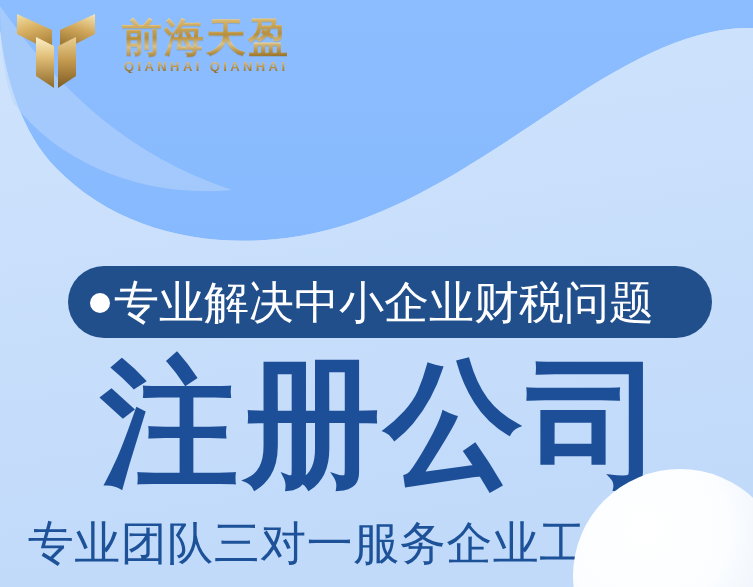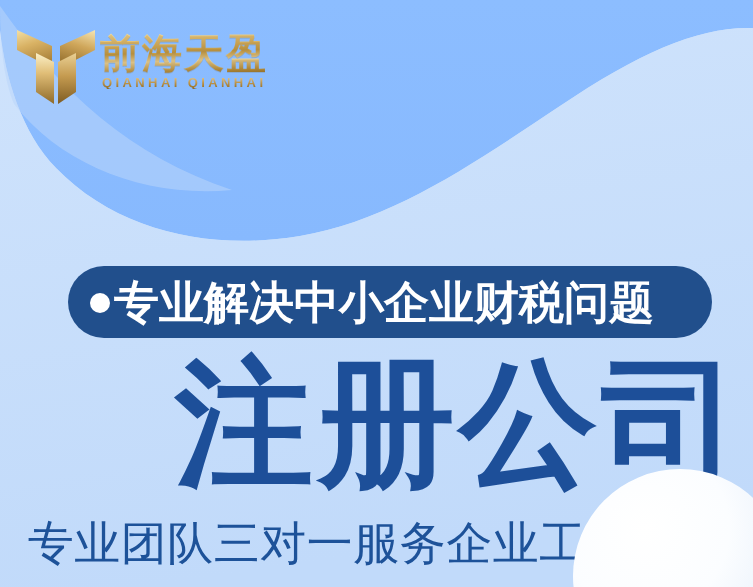--- a/index.html
+++ b/index.html
@@ -27,24 +27,24 @@
     top: 0; left: 0;
     width: 753px;
     height: 587px;
     display: block;
   }
 
   
   .logo-block {
     position: absolute;
     left: 14px;
-    top: 20px;
+    top: 4px;
     display: flex;
     align-items: flex-start;
-    gap: 2px;
+    gap: 24px;
   }
   .logo-mark {
     width: 84px;
     height: 86px;
     flex: 0 0 auto;
   }
   .logo-text-wrap {
     padding-top: 12px;
     display: flex;
     flex-direction: column;
@@ -96,33 +96,33 @@
     height: 20px;
     border-radius: 50%;
     background: #ffffff;
     flex: 0 0 auto;
     margin-right: 4px;
     margin-top: 2px;
   }
   .pill-text {
     color: #ffffff;
     font-size: 45px;
-    font-weight: 700;
+    font-weight: 400;
     line-height: 1;
     letter-spacing: 0px;
     white-space: nowrap;
   }
 
   
   .headline {
     position: absolute;
-    left: 10px;
+    left: 18px;
     top: 352px;
     width: 733px;
-    text-align: right;
+    text-align: center;
     color: #1d4f99;
     font-size: 138px;
     font-weight: 700;
     line-height: 1.03;
     letter-spacing: 4px;
     white-space: nowrap;
   }
 
   
   .tagline {

